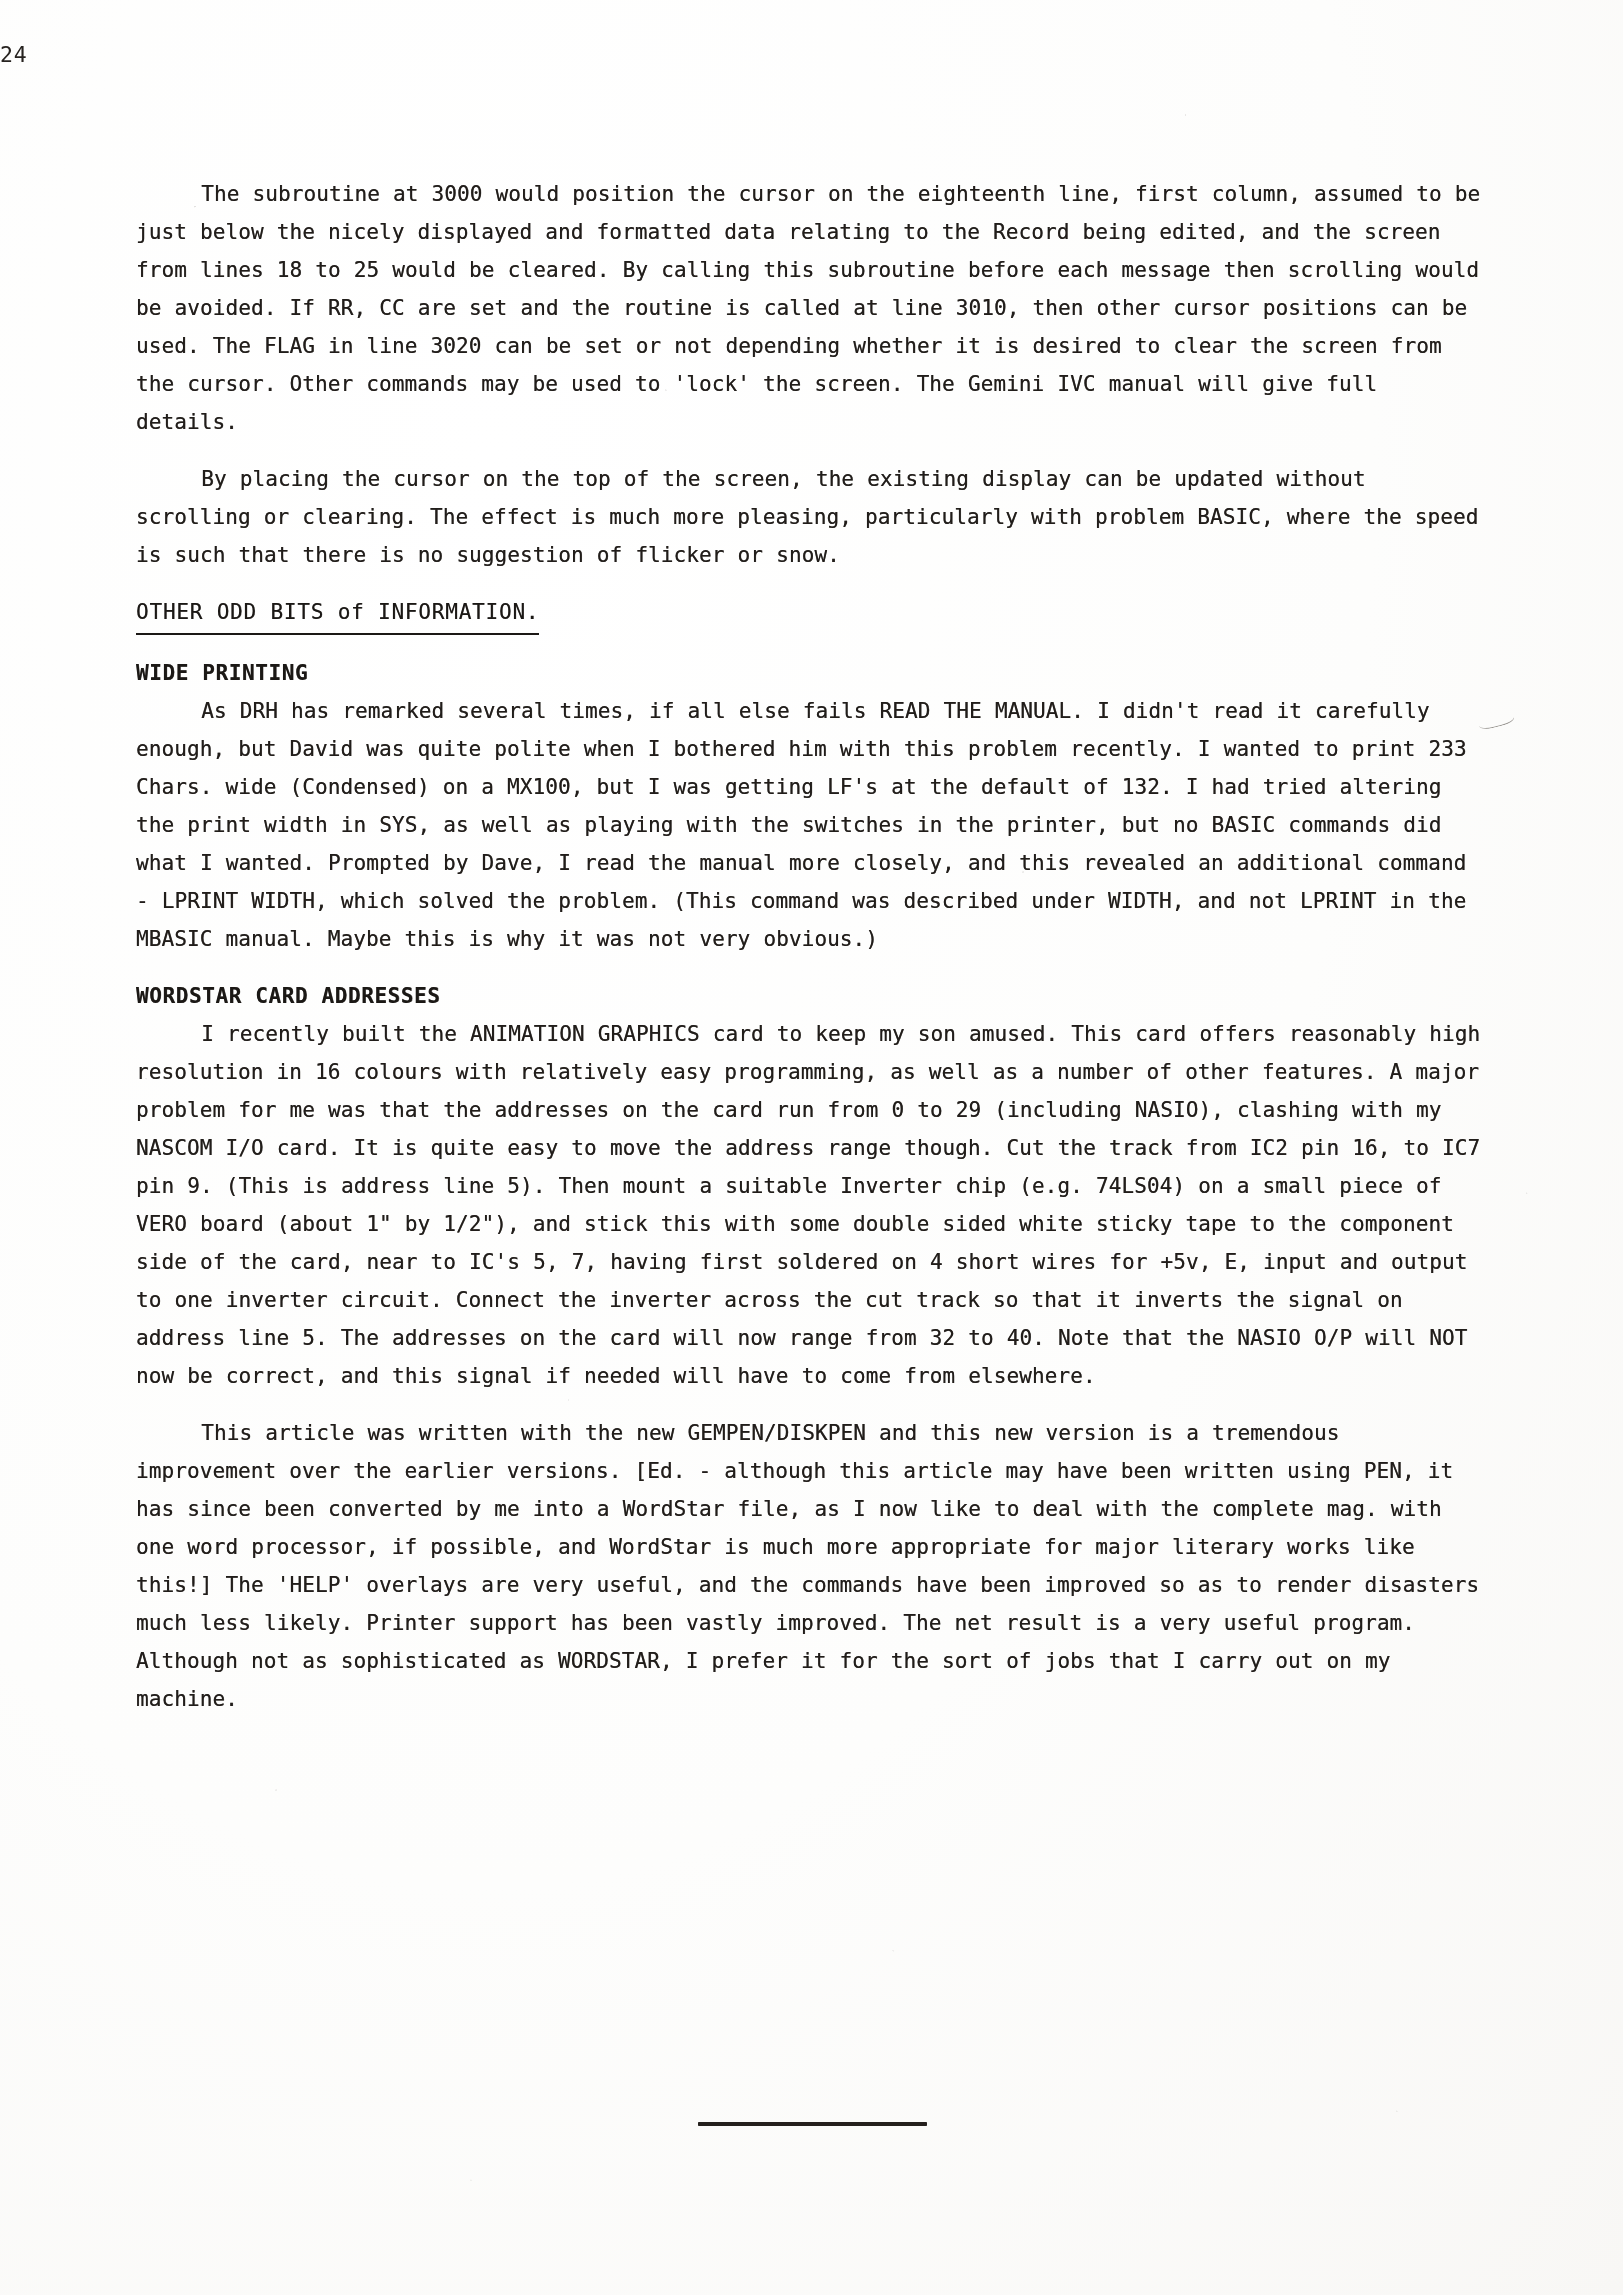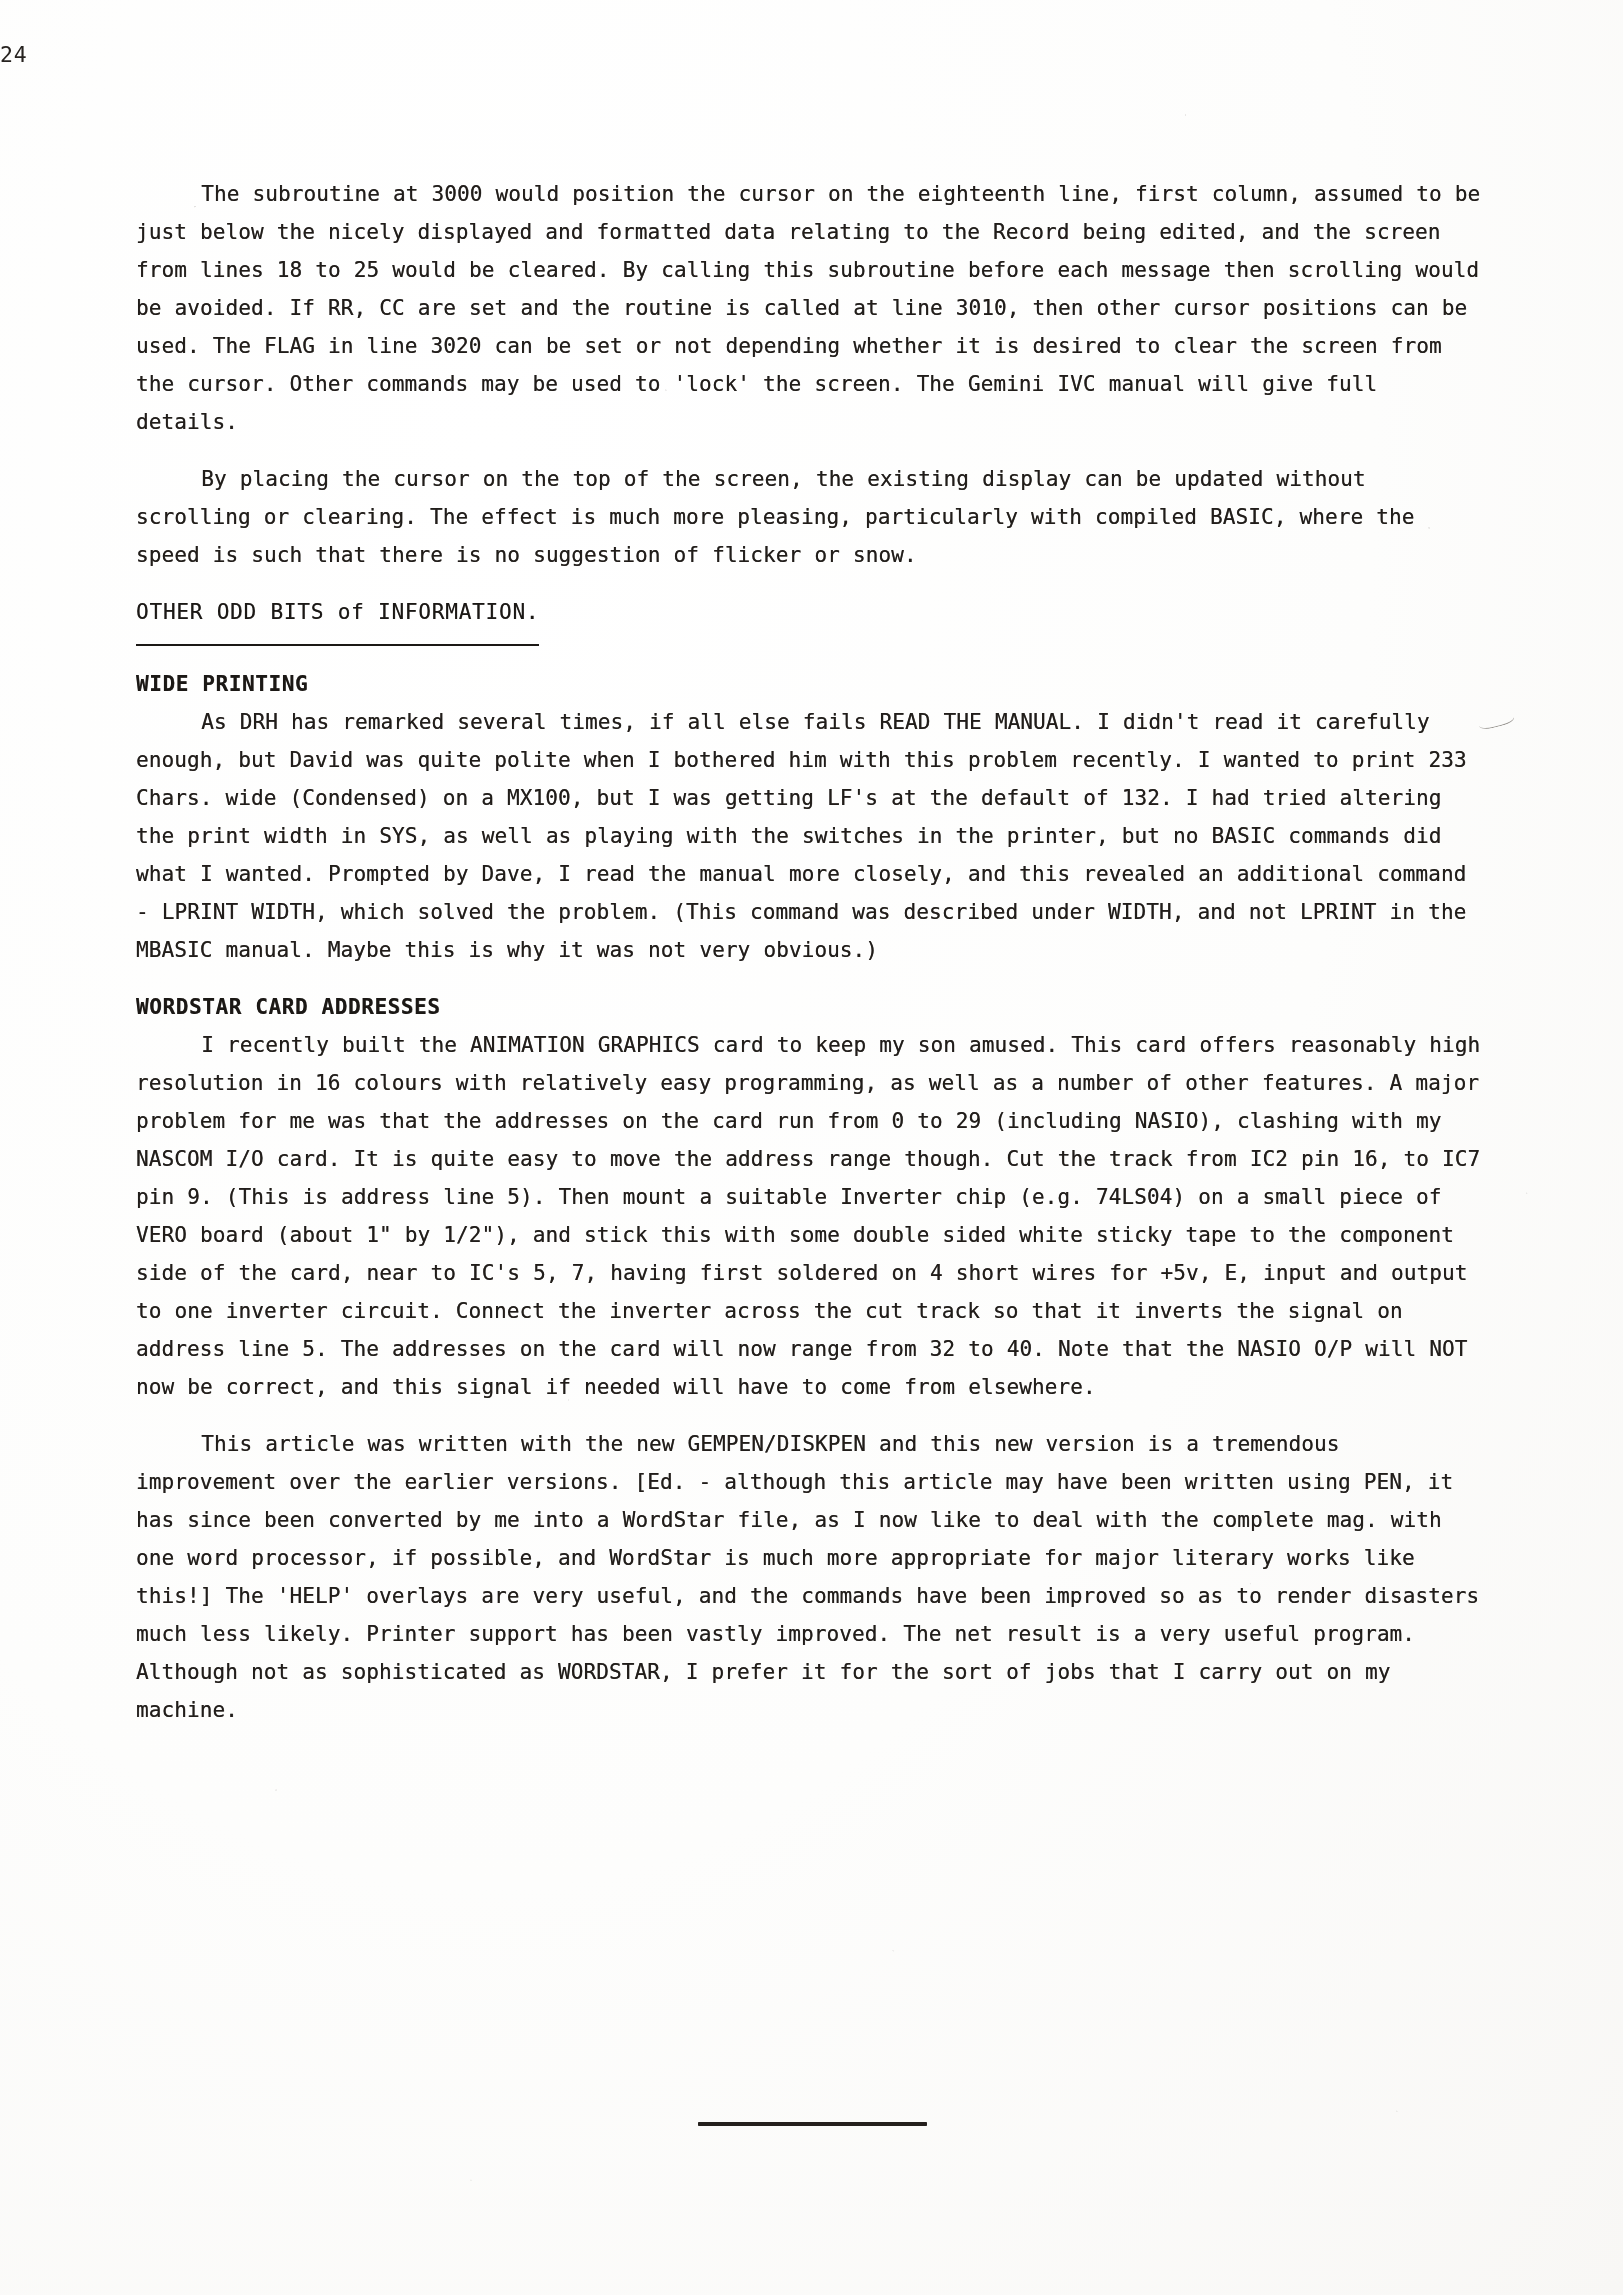--- a/index.html
+++ b/index.html
@@ -88,21 +88,21 @@
 
   .gap-sm { height: 19px; }
 
   .section-head {
     font-size: 21px;
     line-height: 38px;
     letter-spacing: 0.8px;
     color: #1b1815;
     display: inline-block;
     border-bottom: 2.1px solid #1b1815;
-    padding-bottom: 13px;
+    padding-bottom: 2px;
     text-shadow: 0.3px 0 0 rgba(27,24,21,.6);
   }
 
   .sub-head {
     font-size: 21px;
     line-height: 38px;
     letter-spacing: 0.6px;
     color: #1b1815;
     text-shadow: 0.3px 0 0 rgba(27,24,21,.6);
     font-weight: bold;
@@ -144,21 +144,21 @@
 <div class="content">
 
   <div class="folio">24</div>
 
   <div class="body-block">
 
     <p class="para">     The subroutine at 3000 would position the cursor on the eighteenth line, first column, assumed to be just below the nicely displayed and formatted data relating to the Record being edited, and the screen from lines 18 to 25 would be cleared. By calling this subroutine before each message then scrolling would be avoided. If RR, CC are set and the routine is called at line 3010, then other cursor positions can be used. The FLAG in line 3020 can be set or not depending whether it is desired to clear the screen from the cursor. Other commands may be used to 'lock' the screen. The Gemini IVC manual will give full details.</p>
 
     <div class="gap-sm"></div>
 
-    <p class="para">     By placing the cursor on the top of the screen, the existing display can be updated without scrolling or clearing. The effect is much more pleasing, particularly with compiled BASIC, where the speed is such that there is no suggestion of flicker or snow.</p>
+    <p class="para">     By placing the cursor on the top of the screen, the existing display can be updated without scrolling or clearing. The effect is much more pleasing, particularly with problem BASIC, where the speed is such that there is no suggestion of flicker or snow.</p>
 
     <div class="gap-sm"></div>
 
     <div>
       <span class="section-head">OTHER ODD BITS of INFORMATION.</span>
     </div>
 
     <div class="gap-sm"></div>
 
     <div class="sub-head">WIDE PRINTING</div>

